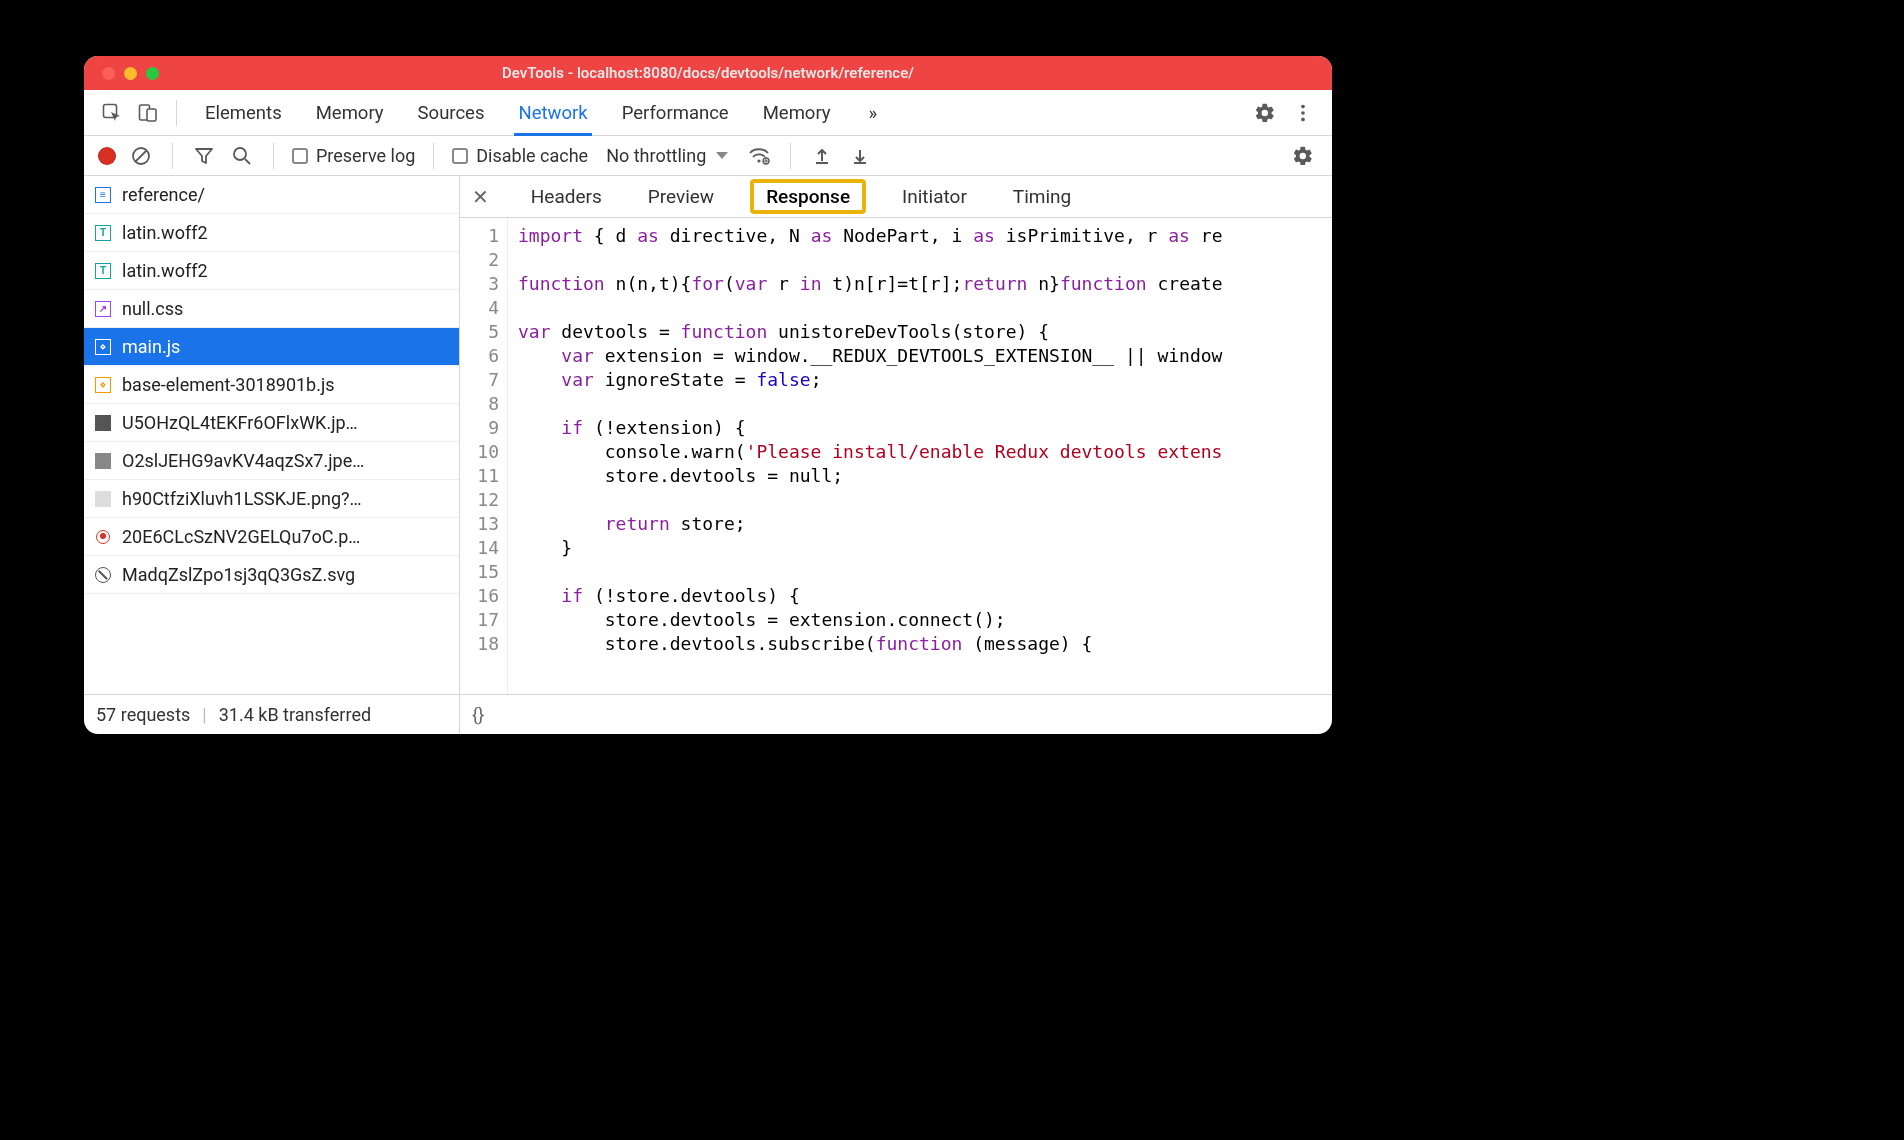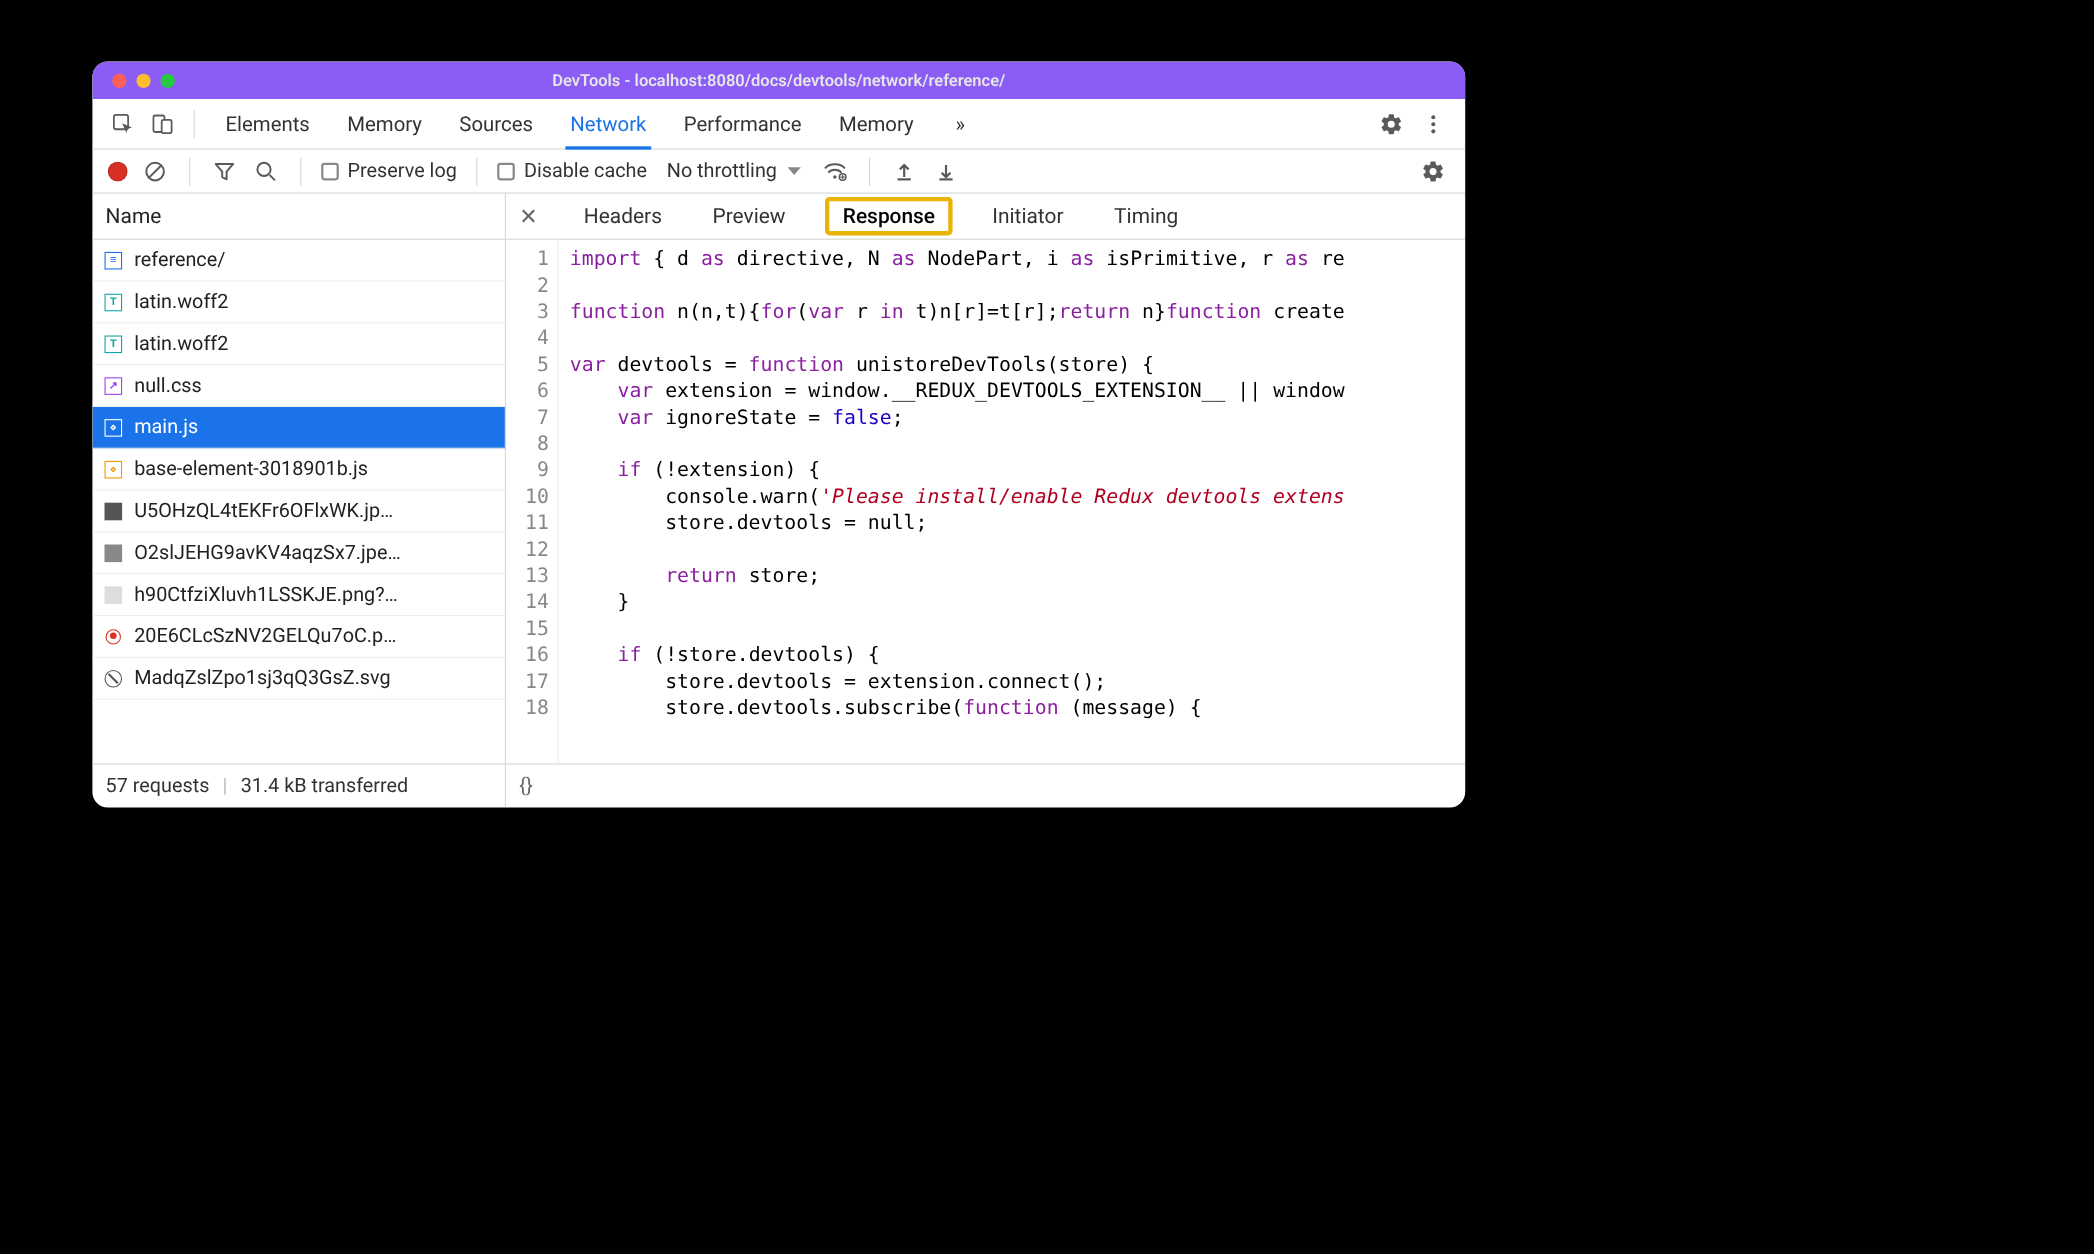--- a/index.html
+++ b/index.html
@@ -10,21 +10,21 @@
     width: 1248px; height: 678px;
     background: #fff;
     border-radius: 14px;
     overflow: hidden;
     box-shadow: 0 30px 80px rgba(0,0,0,0.6);
     display: flex; flex-direction: column;
   }
   
   .titlebar {
     height: 34px;
-    background: #8b5cf6;
+    background: #ef4444;
     display: flex; align-items: center;
     position: relative;
     flex: 0 0 auto;
   }
   .traffic { display: flex; gap: 9px; margin-left: 18px; }
   .dot { width: 13px; height: 13px; border-radius: 50%; }
   .dot.red { background: #ff5f56; }
   .dot.yellow { background: #ffbd2e; }
   .dot.green { background: #27c93f; }
   .titletext {
@@ -87,21 +87,21 @@
   
   .right { flex:1; display:flex; flex-direction:column; min-width:0; }
   .dtabs { height:42px; display:flex; align-items:center; gap:26px; padding:0 12px; border-bottom:1px solid #d6d6d6; font-size:19px; color:#333; }
   .dtab { padding: 4px 10px; border-radius: 8px; }
   .dtab.highlight { border: 4px solid #eab308; border-radius: 4px; padding: 2px 12px; color:#000; font-weight:500; }
   .closex { font-size: 20px; color:#666; padding-right: 6px; }
   .codewrap { flex:1; display:flex; min-height:0; overflow:hidden; }
   .gutter { width:48px; background:#fff; text-align:right; padding: 6px 8px 0 0; border-right:1px solid #eee; color:#888; font-family: Menlo, Consolas, monospace; font-size:18px; line-height:24px; }
   .code { flex:1; padding:6px 0 0 10px; font-family: Menlo, Consolas, monospace; font-size:18px; line-height:24px; white-space:pre; overflow:hidden; color:#000; }
   .kw { color:#8a1fa0; }
-  .str { color:#b00020;font-style:italic; } 
+  .str { color:#b00020; } 
   .false { color:#1a00c8; }
   .rfoot { height:40px; border-top:1px solid #d6d6d6; display:flex; align-items:center; padding:0 12px; color:#666; font-size:18px; }
 
   
   .fi { width:16px; height:16px; border:1.5px solid; display:flex; align-items:center; justify-content:center; font-size:10px; font-weight:700; font-family: Helvetica, Arial, sans-serif; }
   .fi-doc { border-color:#1a73e8; color:#1a73e8; }
   .fi-font { border-color:#0ea5a3; color:#0ea5a3; }
   .fi-css { border-color:#a142f4; color:#a142f4; }
   .fi-js  { border-color:#f29900; color:#f29900; }
   .fi-js-sel { border-color:#fff; color:#fff; }
@@ -224,23 +224,20 @@
     <div class="spacer"></div>
     <div class="iconbtn">
       <svg width="22" height="22" viewBox="0 0 24 24" fill="#5a5a5a">
           <path d="M19.14,12.94a7,7,0,0,0,.05-.94,7,7,0,0,0-.05-.94l2.11-1.65a.5.5,0,0,0,.12-.64l-2-3.46a.5.5,0,0,0-.61-.22l-2.49,1a7,7,0,0,0-1.63-.94l-.38-2.65A.5.5,0,0,0,13.77,2H9.77a.5.5,0,0,0-.49.42L8.9,5.07a7,7,0,0,0-1.63.94l-2.49-1a.5.5,0,0,0-.61.22l-2,3.46a.5.5,0,0,0,.12.64L4.4,11.06a7,7,0,0,0-.05.94,7,7,0,0,0,.05.94L2.29,14.59a.5.5,0,0,0-.12.64l2,3.46a.5.5,0,0,0,.61.22l2.49-1a7,7,0,0,0,1.63.94l.38,2.65a.5.5,0,0,0,.49.42h4a.5.5,0,0,0,.49-.42l.38-2.65a7,7,0,0,0,1.63-.94l2.49,1a.5.5,0,0,0,.61-.22l2-3.46a.5.5,0,0,0-.12-.64ZM11.77,15.5A3.5,3.5,0,1,1,15.27,12,3.5,3.5,0,0,1,11.77,15.5Z"></path>
         </svg>
     </div>
   </div>
 
   <div class="main">
     <div class="left">
-      <div class="lhead">
-        <span>Name</span>
-      </div>
       <div class="rows" id="req-rows">
           <div class="row">
             <span class="ricon">
               <span class="fi fi-doc">≡</span>
             </span>
             <span class="label">reference/</span>
           </div>
           <div class="row">
             <span class="ricon">
               <span class="fi fi-font">T</span>

